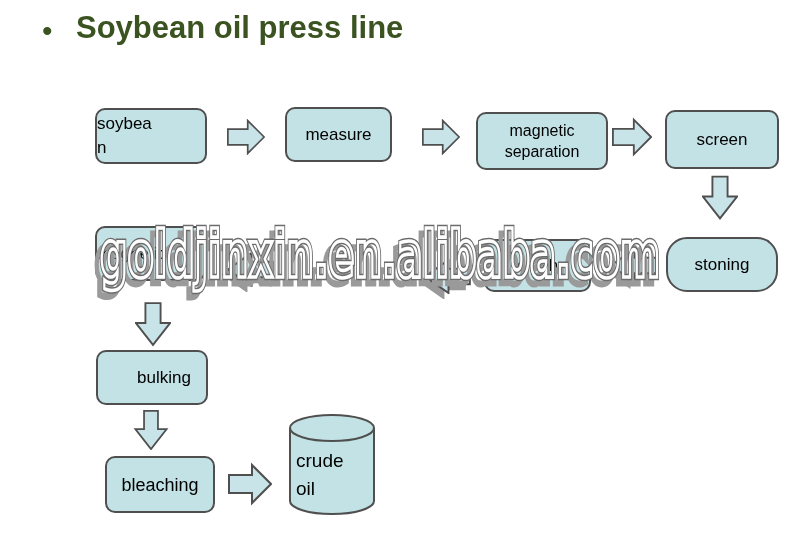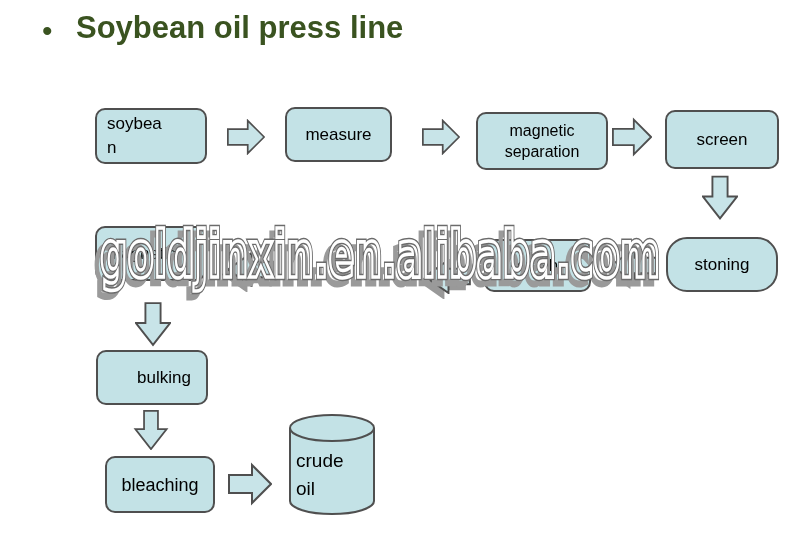--- a/index.html
+++ b/index.html
@@ -4,21 +4,21 @@
 <style>
   html,body{margin:0;padding:0;background:#fff;}
   #slide{position:relative;width:800px;height:537px;background:#ffffff;overflow:hidden;
          font-family:"Liberation Sans",sans-serif;}
   .title-bullet{position:absolute;left:42px;top:14px;font-size:30px;color:#3a5320;}
   .page-title{position:absolute;left:76px;top:10px;font-size:31px;color:#3a5320;
               font-weight:700;letter-spacing:0px;}
   .node{position:absolute;background:#c3e2e6;border:2px solid #4f4f4f;border-radius:10px;
         display:flex;align-items:center;justify-content:center;text-align:center;
         font-size:17px;color:#000;box-sizing:border-box;line-height:24px;}
-  .node.leftalign{justify-content:flex-start;text-align:left;padding-left:10px;
+  .node.leftalign{justify-content:flex-start;text-align:left;
         white-space:pre-line;}
   .node.small{font-size:16px;line-height:21px;}
   .arrow{position:absolute;}
   .arrow svg{display:block;}
   .arrow polygon{fill:#c8e4e8;stroke:#4f4f4f;stroke-width:2;stroke-linejoin:miter;}
   .shadowed{filter:drop-shadow(-5px 5px 0px #999999);}
   .cylinder{position:absolute;left:288px;top:412px;}
   .cylinder path,.cylinder ellipse{fill:#c3e2e6;stroke:#4f4f4f;stroke-width:2;}
   .cyl-label{position:absolute;left:296px;top:447px;width:62px;font-size:19px;
              line-height:28px;color:#000;text-align:left;}

